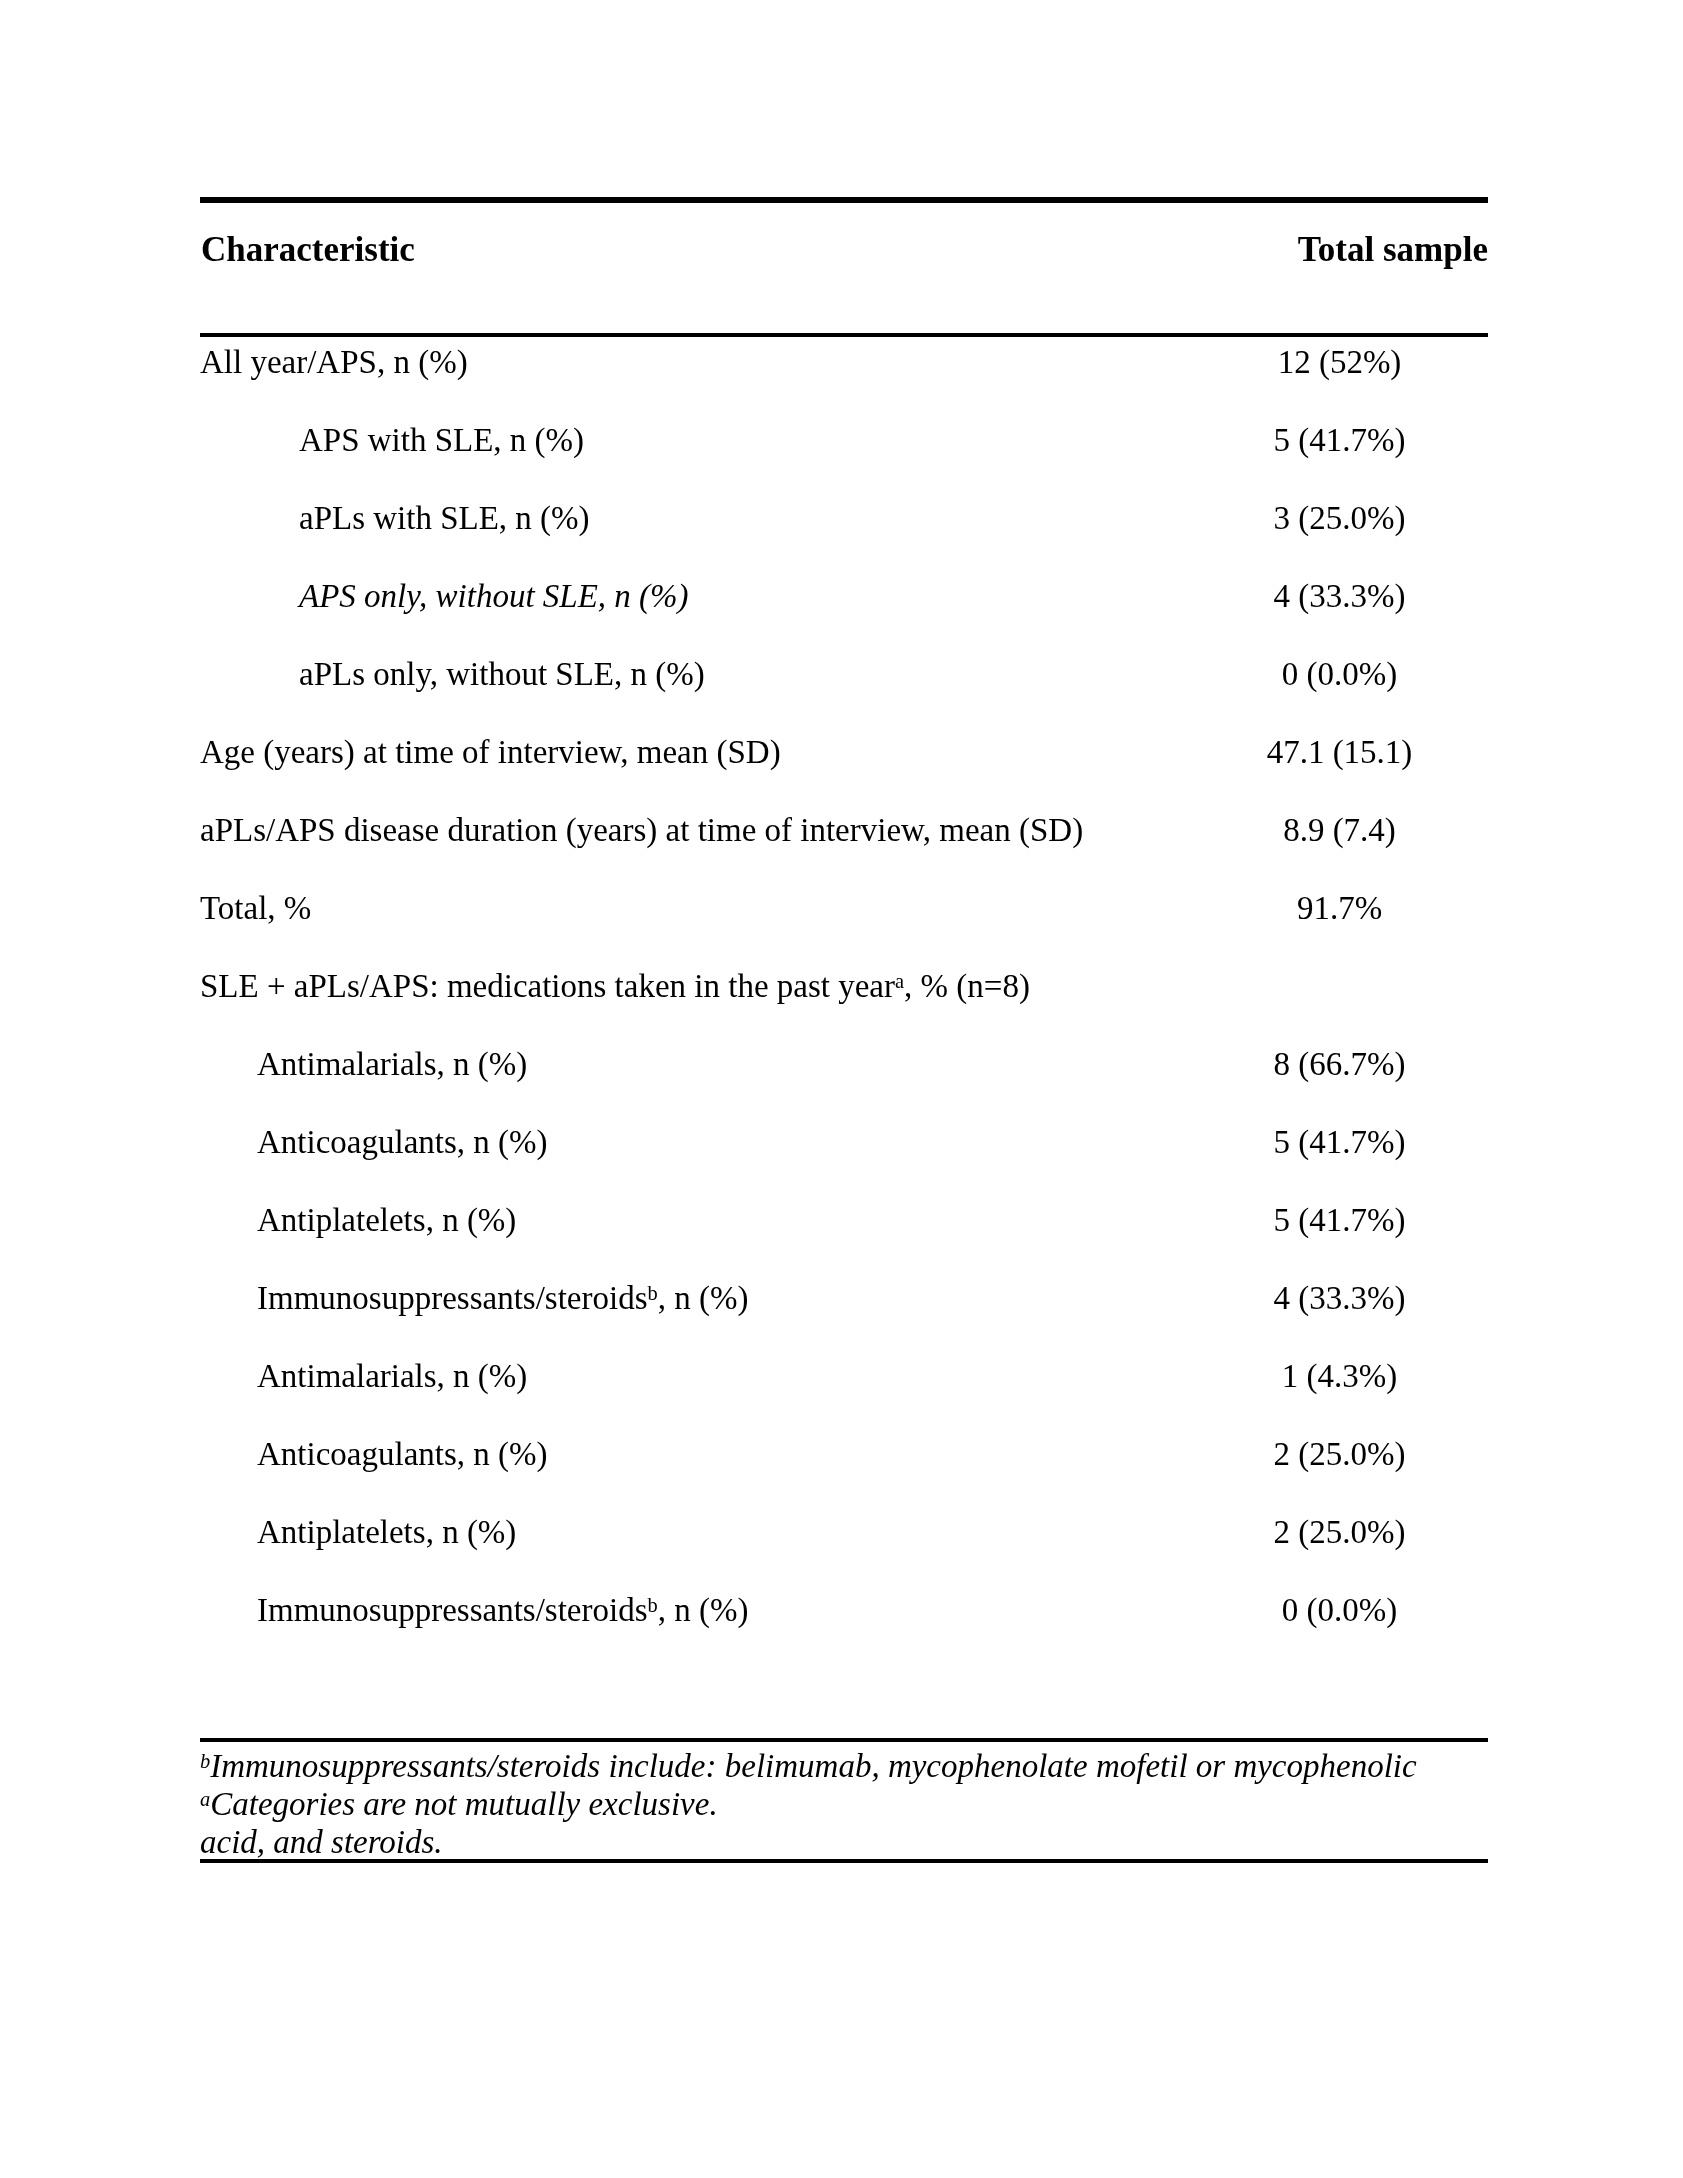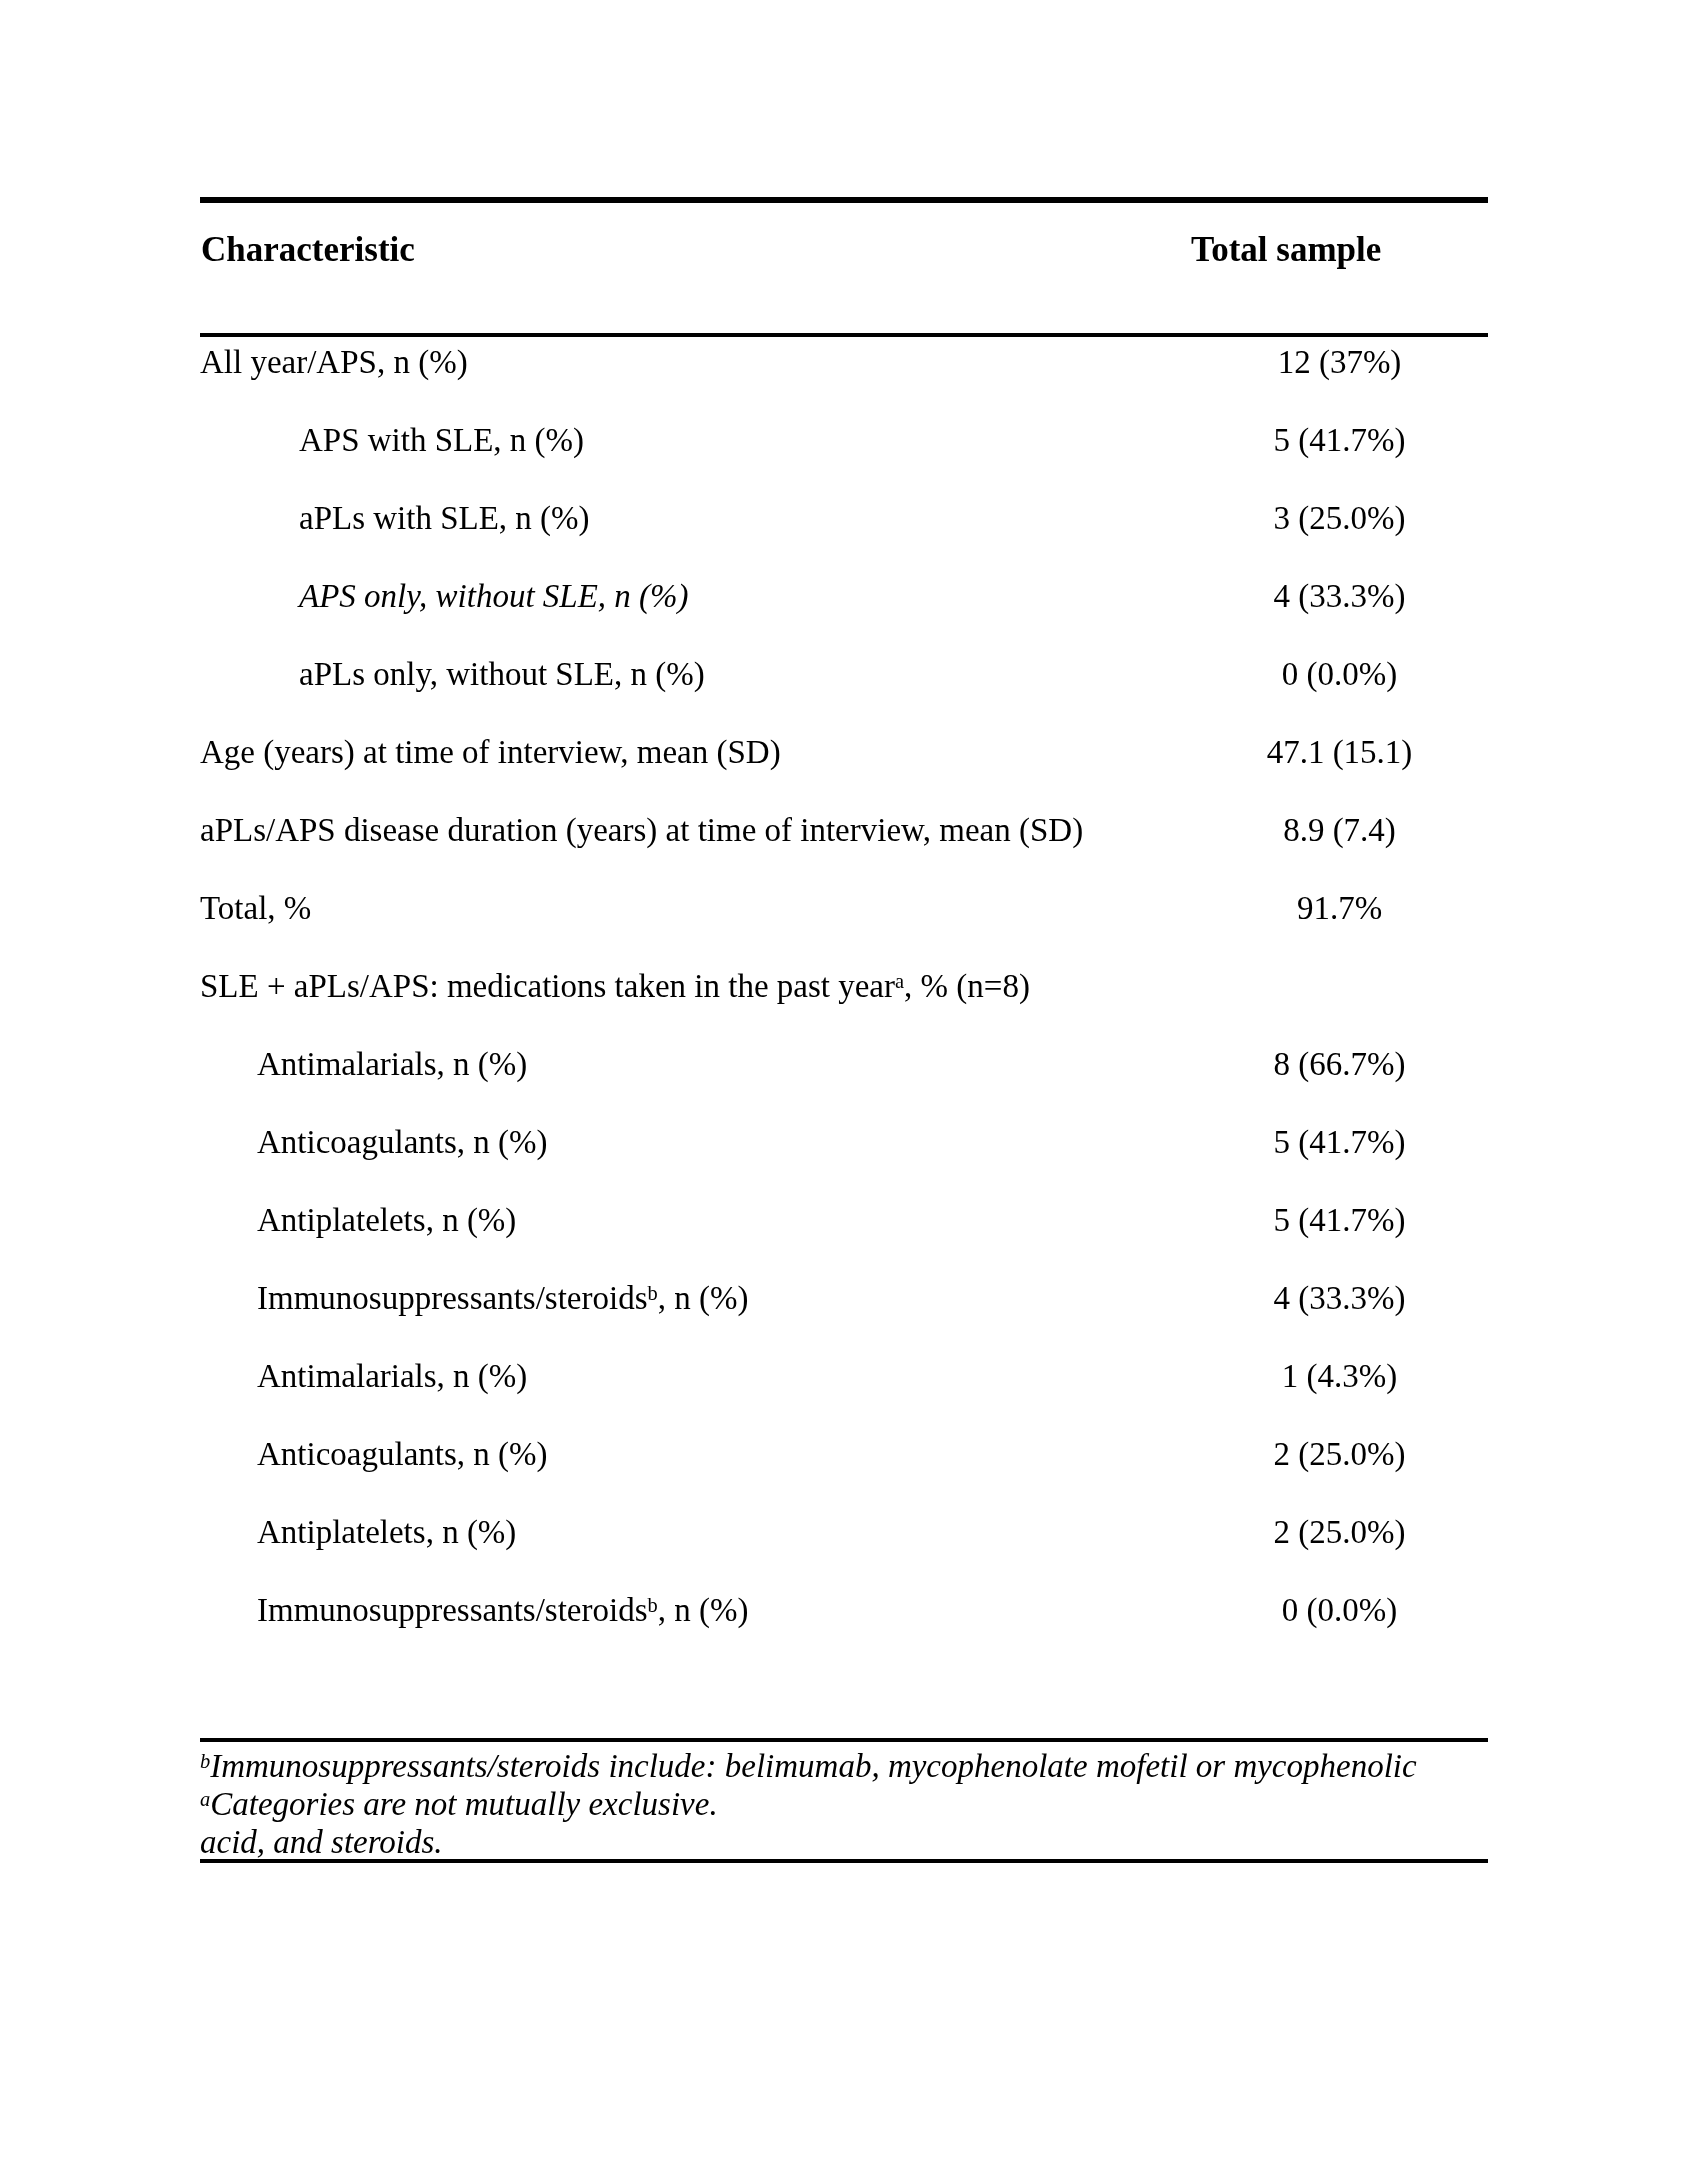--- a/index.html
+++ b/index.html
@@ -19,21 +19,21 @@
   .rule-bottom{top:1859px;height:4px;}
 
   .hdr{
     position:absolute;
     font-weight:700;
     font-size:35px;
     line-height:1;
     white-space:nowrap;
   }
   .hdr-char{left:201px;top:232px;}
-  .hdr-total{left:1191px;top:232px;width:297px;text-align:left;}
+  .hdr-total{left:1191px;top:232px;width:297px;text-align:right;}
 
   .rows{
     position:absolute;
     left:200px;
     top:323px;
     width:1288px;
     font-size:33px;
   }
   .trow{
     position:relative;
@@ -76,21 +76,21 @@
 
   <div class="hdr hdr-char">Characteristic</div>
 
   <div class="hdr hdr-total">Total sample</div>
 
   <div class="rule rule-hdr"></div>
 
   <div class="rows">
       <div class="trow">
     <div class="tlabel" style="padding-left: 0px;"><span>All year/APS, n (%)</span><sup></sup><span></span></div>
-    <div class="tvalue">12 (37%)</div>
+    <div class="tvalue">12 (52%)</div>
   </div>
       <div class="trow">
     <div class="tlabel" style="padding-left: 99px;"><span>APS with SLE, n (%)</span><sup></sup><span></span></div>
     <div class="tvalue">5 (41.7%)</div>
   </div>
       <div class="trow">
     <div class="tlabel" style="padding-left: 99px;"><span>aPLs with SLE, n (%)</span><sup></sup><span></span></div>
     <div class="tvalue">3 (25.0%)</div>
   </div>
       <div class="trow">

